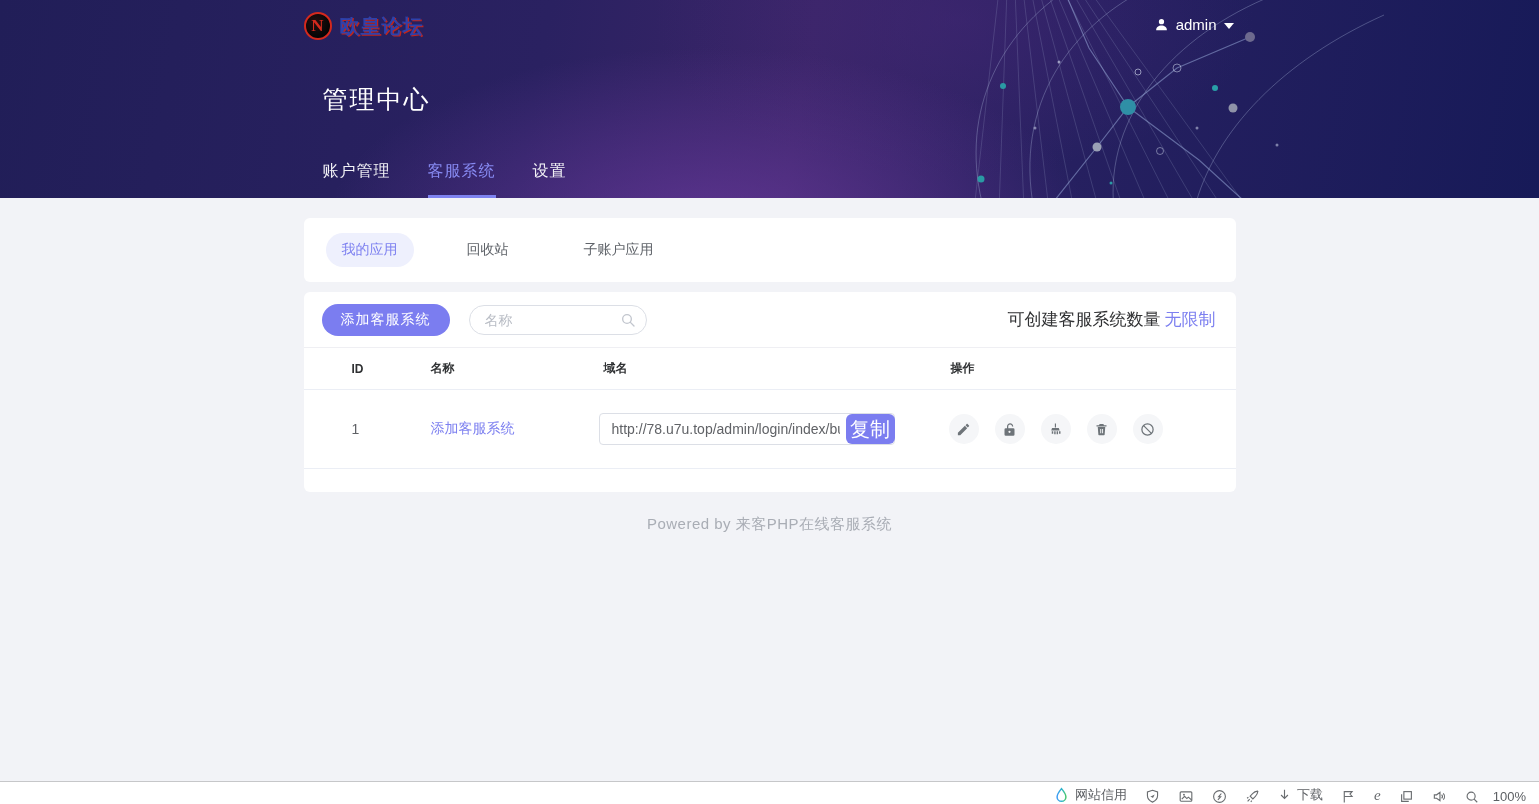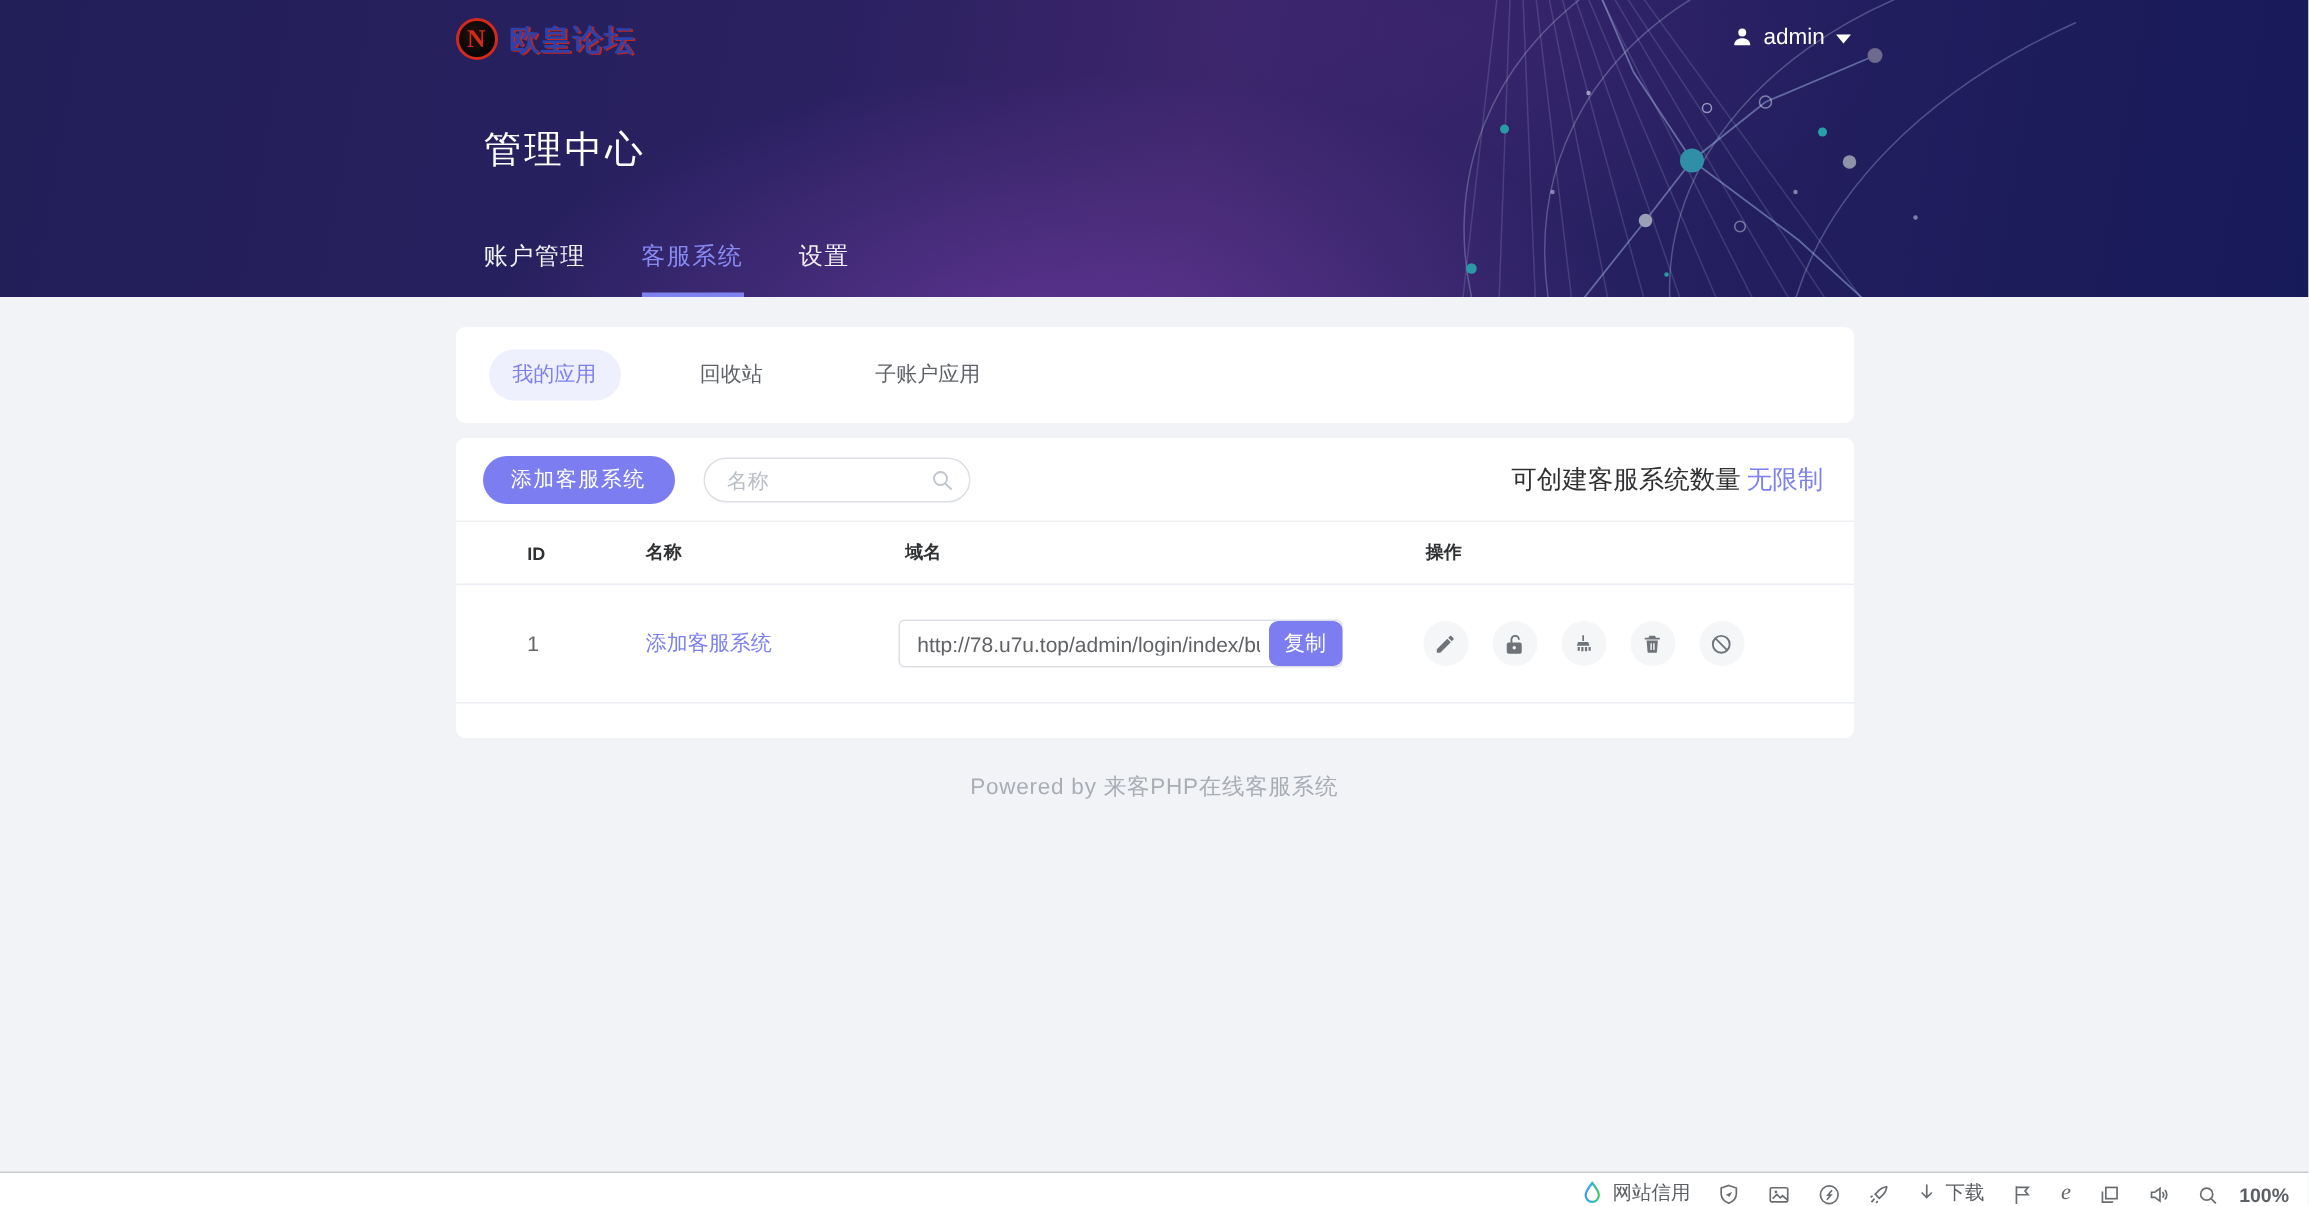--- a/index.html
+++ b/index.html
@@ -74,21 +74,21 @@
 
   .url-group { position:relative; width:296px; margin-left:-5px; }
   .url-input {
     width:100%; height:32px; border:1px solid #dcdfe6; border-radius:4px;
     padding:0 54px 0 12px; font-size:14px; color:#606266; outline:none;
     text-overflow:clip; white-space:nowrap; overflow:hidden;
     font-family:"Liberation Sans", sans-serif;
   }
   .btn-copy {
     position:absolute; right:0; top:1px; height:30px; width:49px;
-    border:none; border-radius:6px; background:#7b7df0; color:#fff; font-size:14px; cursor:pointer;
+    border:none; border-radius:6px; background:#7b7df0; color:#fff; font-size:20px; cursor:pointer;
     font-family:"Liberation Sans", sans-serif;
   }
   .actions { display:flex; align-items:center; margin-left:-2px; }
   .action-btn {
     width:30px; height:30px; border-radius:50%; background:#f5f6f8; border:none; cursor:pointer;
     display:flex; align-items:center; justify-content:center; margin-right:16px; color:#6e7479;
   }
   .action-btn svg { display:block; }
 
   .powered { text-align:center; margin-top:23px; font-size:15px; color:#a9adb5; letter-spacing:.5px; }
@@ -96,21 +96,21 @@
   
   .statusbar {
     position:absolute; left:0; right:0; bottom:0; height:23px; background:#fff;
     border-top:1px solid #c6c7c9; display:flex; align-items:flex-end; justify-content:flex-end;
     padding-right:13px; color:#55585c; font-size:13px;
   }
   .sb-item { display:flex; align-items:center; margin-left:18px; cursor:pointer; color:#5d6064; }
   .sb-item svg { display:block; }
   .sb-label { margin-left:6px; }
   .sb-e { font-style:italic; font-family:"Liberation Serif", serif; font-size:15px; color:#66696d; }
-  .sb-zoom { margin-left:14px;font-weight:bold; }
+  .sb-zoom { margin-left:14px; }
 </style>
 </head>
 <body>
 
 <div class="screen">
 
   <div class="hero">
     <svg class="hero-deco" width="600" height="198" viewBox="0 0 600 198">
       <g stroke="rgba(190,205,235,0.30)" fill="none" stroke-width="1">
         <path d="M45,210 C20,120 55,35 135,-15"></path>

